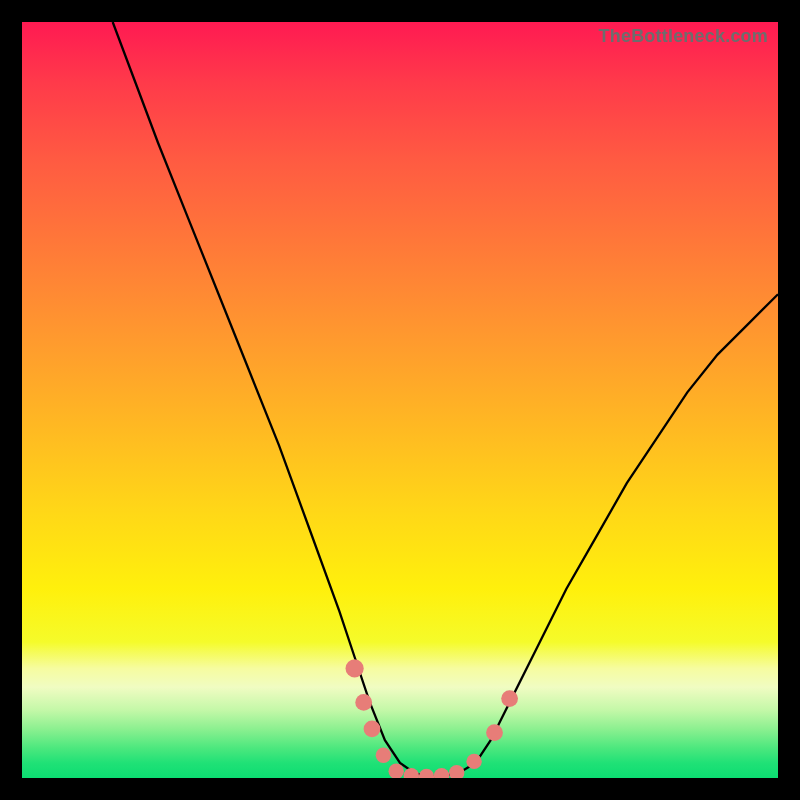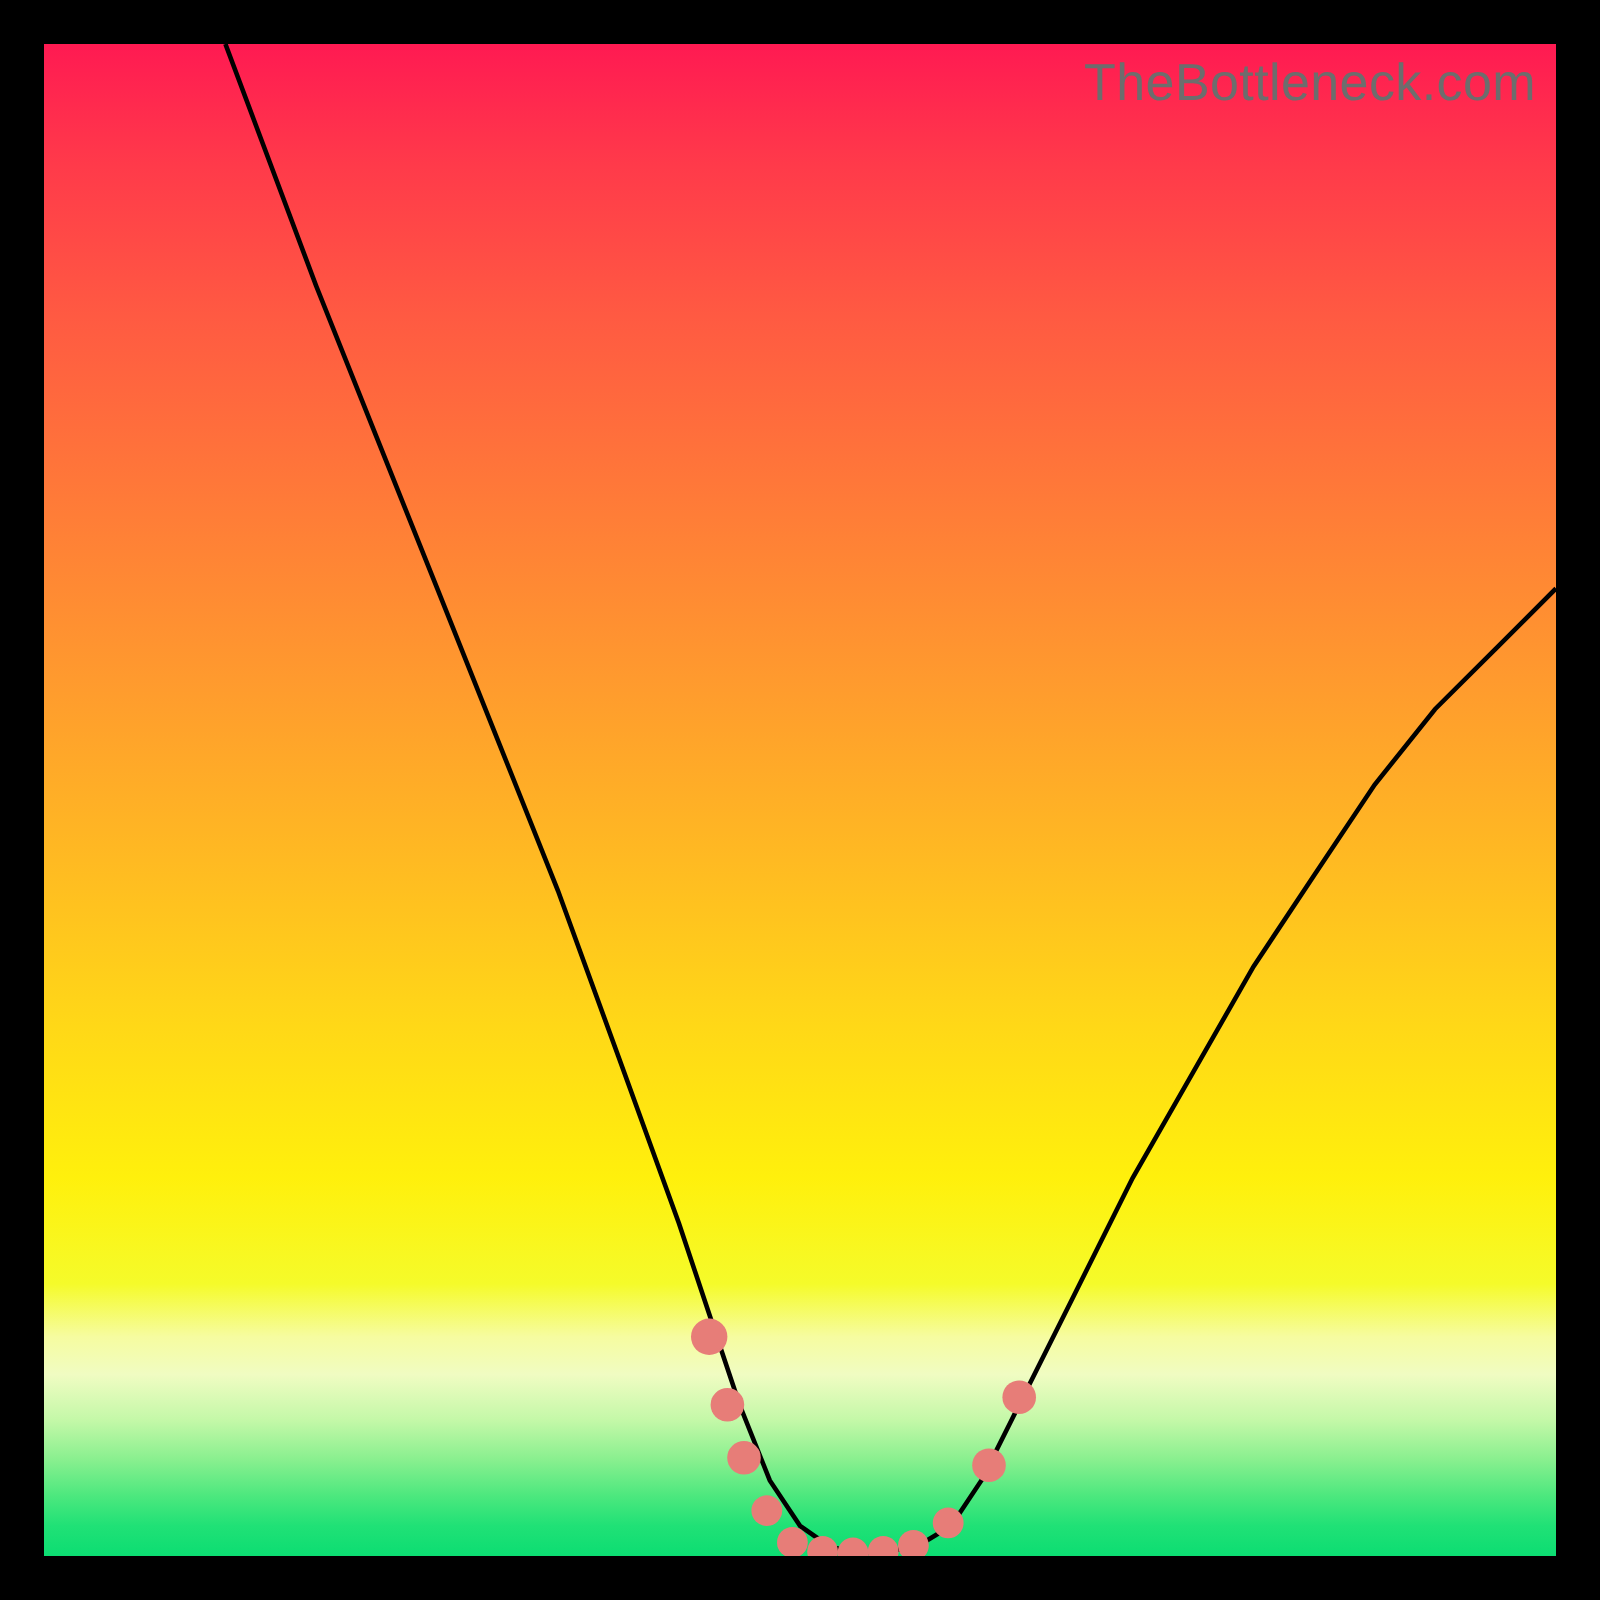--- a/index.html
+++ b/index.html
@@ -42,22 +42,22 @@
       #4de87e 96%,
       #20e176 98%,
       #0cdd72 100%
     );
   }
   .watermark {
     position: absolute;
     top: 4px;
     right: 10px;
     color: #6d6d6d;
-    font-size: 26px;
-    font-weight: 400;
+    font-size: 18px;
+    font-weight: 700;
     letter-spacing: 0.2px;
     user-select: none;
   }
   svg.curve {
     position: absolute;
     left: 0; top: 0;
     width: 756px;
     height: 756px;
   }
 </style>

